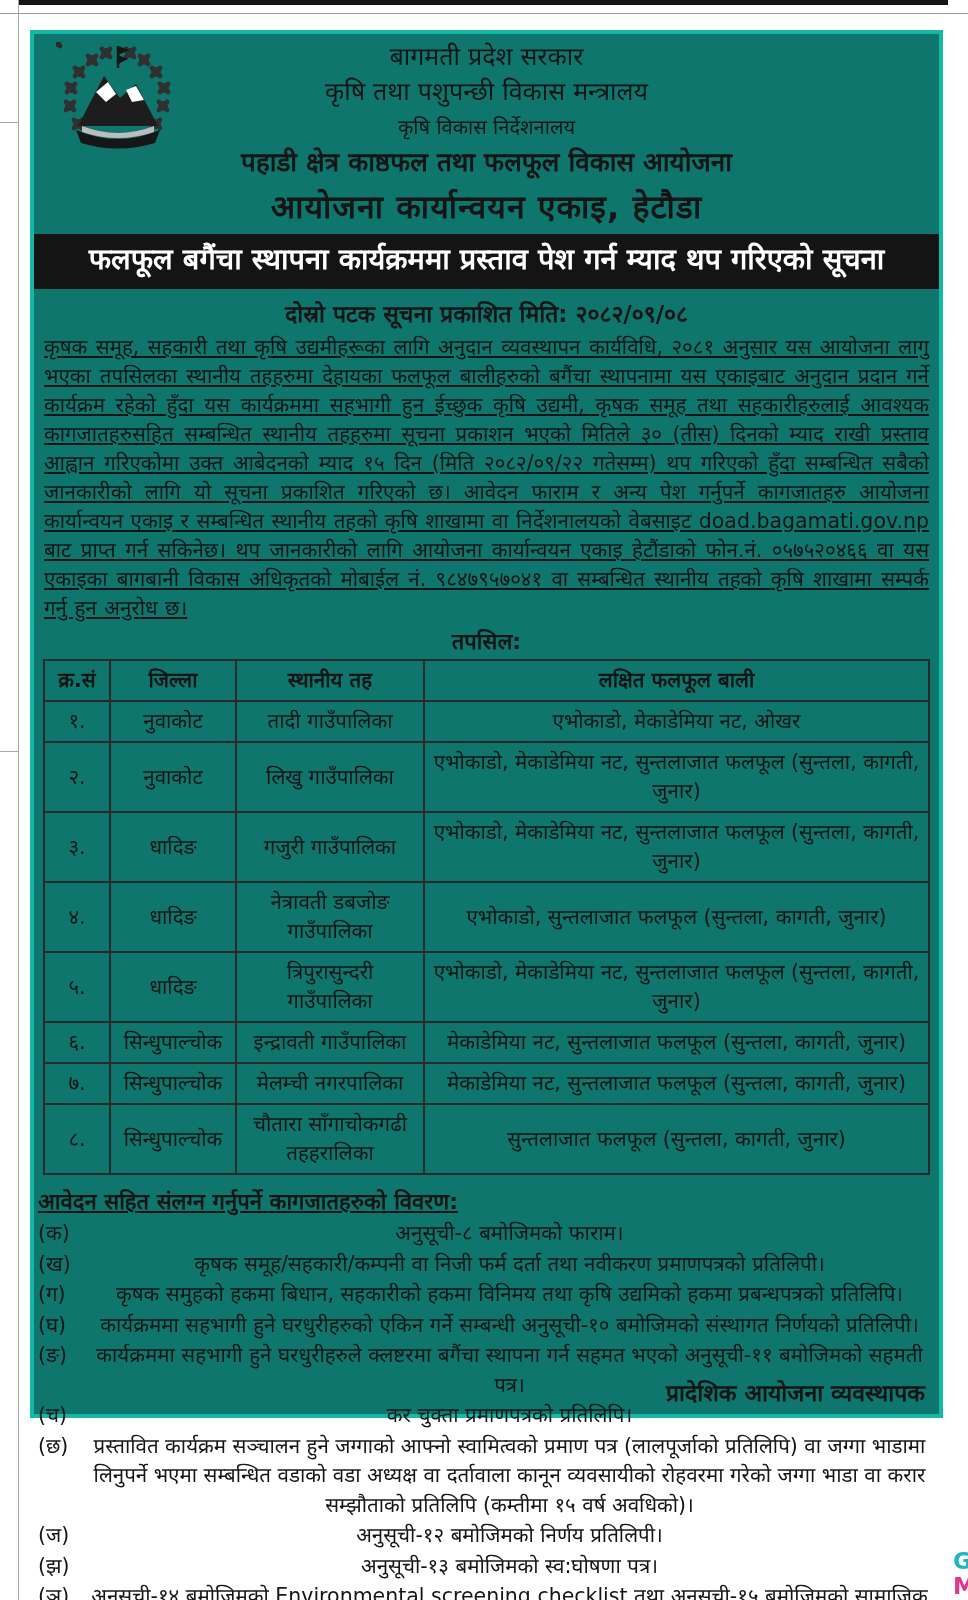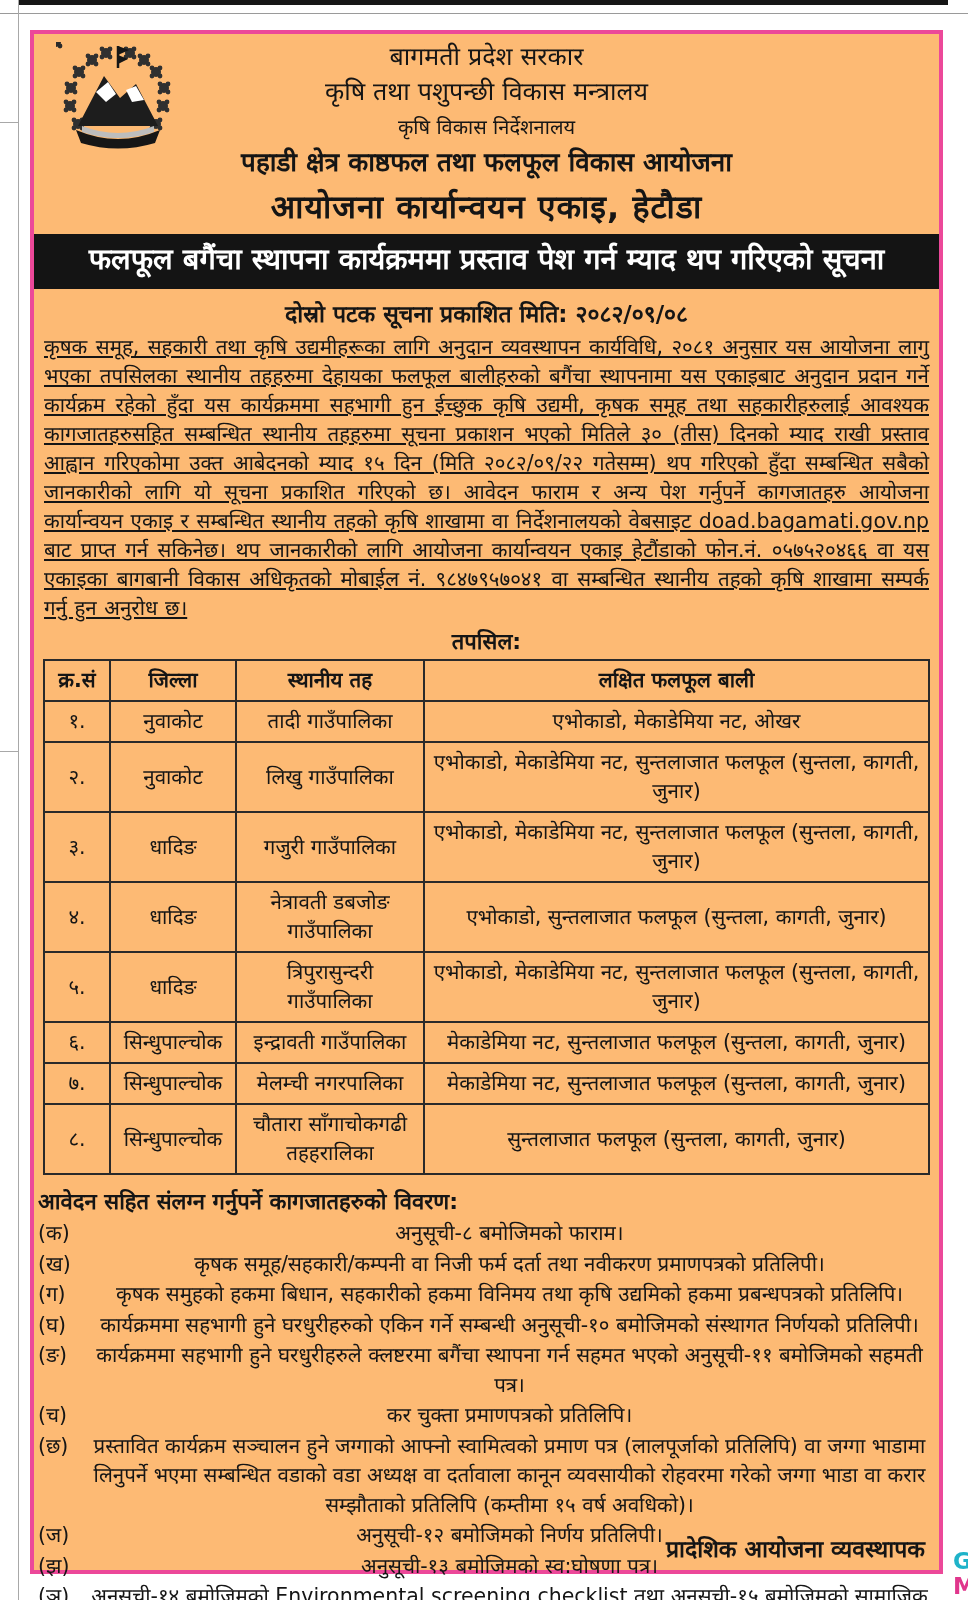--- a/index.html
+++ b/index.html
@@ -10,22 +10,22 @@
     color:#151515;
   }
   
   .np-top-bar{position:absolute;left:19px;top:0;width:929px;height:5px;background:#161616;}
   .np-hline{position:absolute;left:0;top:13px;width:968px;height:1px;background:#9a9a9a;}
   .np-vline{position:absolute;left:18px;top:0;width:1px;height:1600px;background:#a8a8a8;}
   .np-stub1{position:absolute;left:0;top:122px;width:18px;height:1px;background:#a8a8a8;}
   .np-stub2{position:absolute;left:0;top:751px;width:18px;height:1px;background:#a8a8a8;}
 
   .doc{
-    position:absolute;left:30px;top:30px;width:913px;height:1544px;
-    box-sizing:border-box;border:4px solid #ec4899;background:#fdba74;
+    position:absolute;left:30px;top:30px;width:913px;height:1388px;
+    box-sizing:border-box;border:4px solid #14b8a6;background:#0f766e;
   }
   .logo{position:absolute;left:22px;top:8px;width:122px;height:118px;}
   .h-block{padding-top:6px;text-align:center;}
   .h1{font-size:25px;line-height:34px;}
   .h2{font-size:25px;line-height:36px;}
   .h3{font-size:20px;line-height:34px;}
   .h4{font-size:26px;line-height:36px;font-weight:bold;}
   .h5{font-size:32px;line-height:54px;font-weight:bold;letter-spacing:1px;}
   .banner{
     background:#141414;color:#ffffff;font-weight:bold;font-size:29px;
@@ -40,21 +40,21 @@
   table.crops{
     border-collapse:collapse;width:calc(100% - 18px);margin:0 9px;
     font-size:20.5px;table-layout:fixed;border-radius:9px;
   }
   table.crops th,table.crops td{
     border:2px solid #2a2a2a;padding:5px 4px;text-align:center;
     line-height:29px;overflow:hidden;
   }
   table.crops th{font-weight:bold;}
   .c0{width:56px;} .c1{width:116px;} .c2{width:178px;}
-  .doc-heading{font-size:22px;font-weight:bold;margin:10px 4px 4px;}
+  .doc-heading{font-size:22px;font-weight:bold;margin:10px 4px 4px;text-decoration:underline;}
   .doc-list{padding:0 6px 0 4px;}
   .doc-item{display:flex;font-size:20.5px;line-height:29.5px;margin:1px 0;}
   .doc-label{flex:0 0 48px;}
   .doc-text{flex:1;text-align:center;}
   .signature{position:absolute;right:14px;bottom:6px;font-size:23px;font-weight:bold;}
   .wm{position:absolute;left:953px;top:1549px;width:20px;font-weight:bold;font-size:23px;line-height:25px;}
   .wm-g{color:#1fb3c9;display:block;}
   .wm-m{color:#e0368c;display:block;}
 </style>
 </head>

